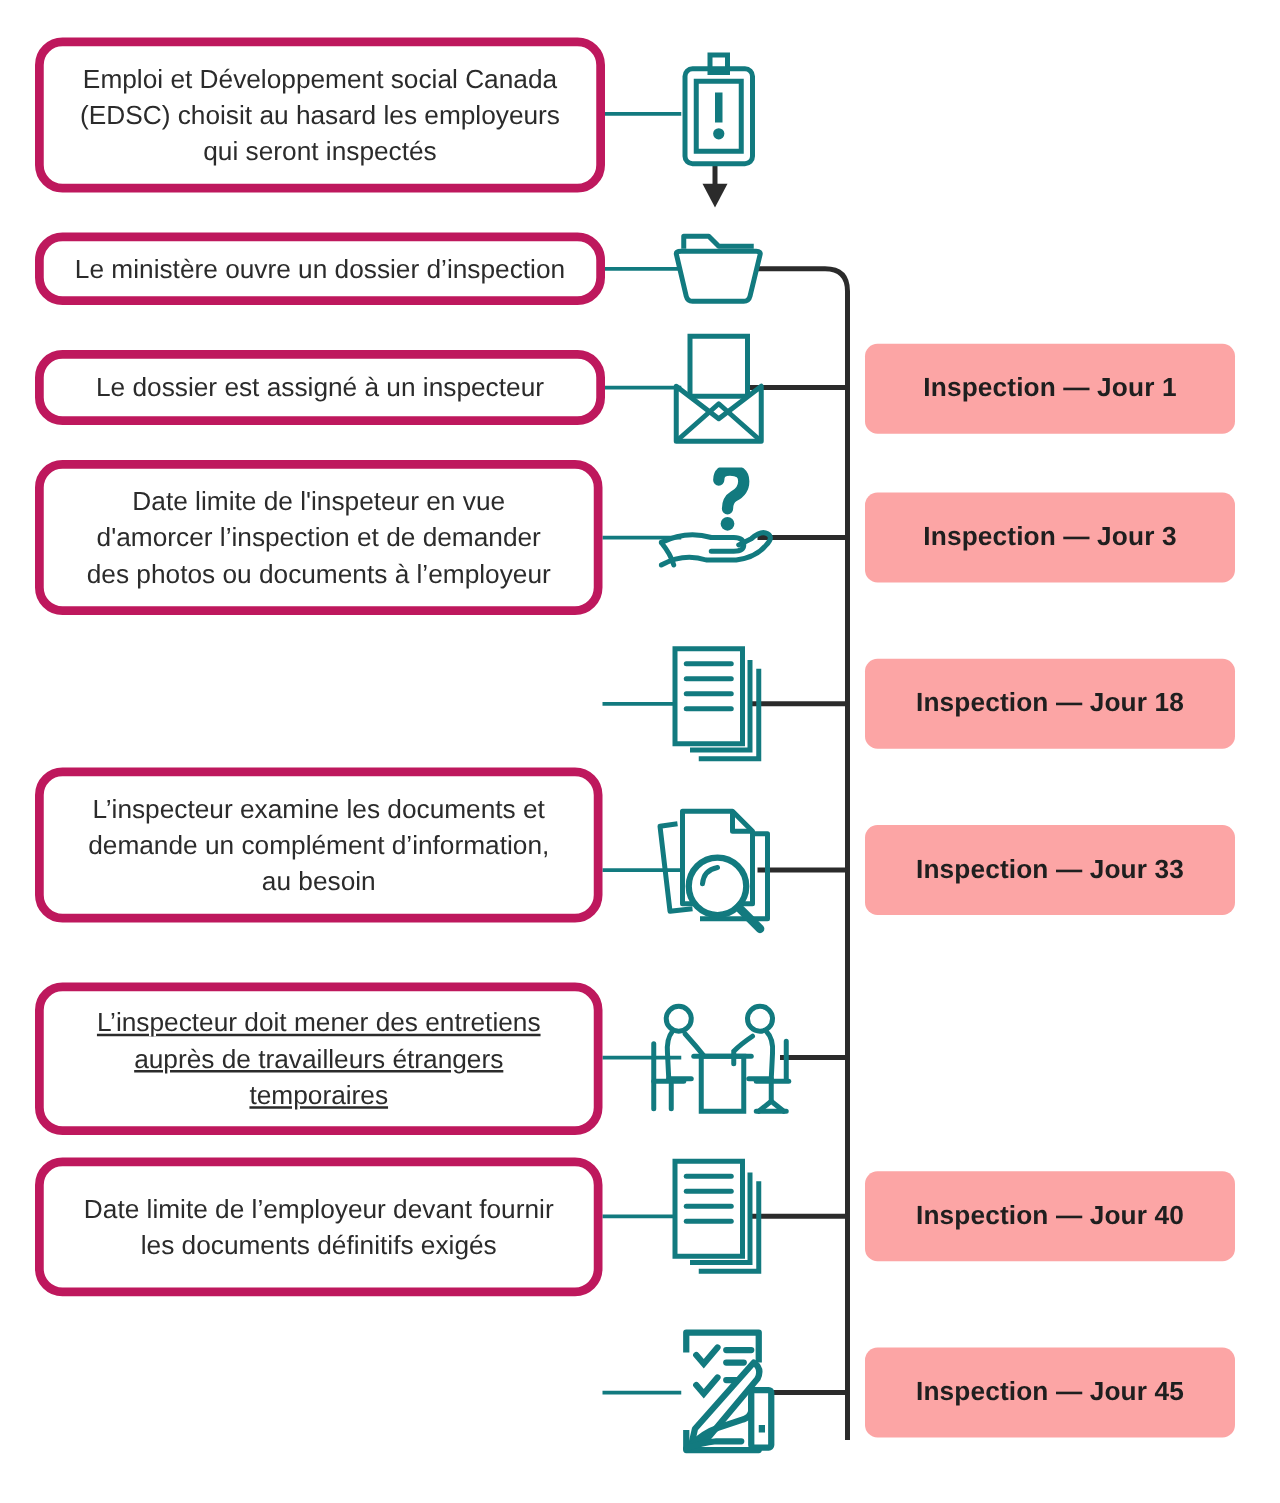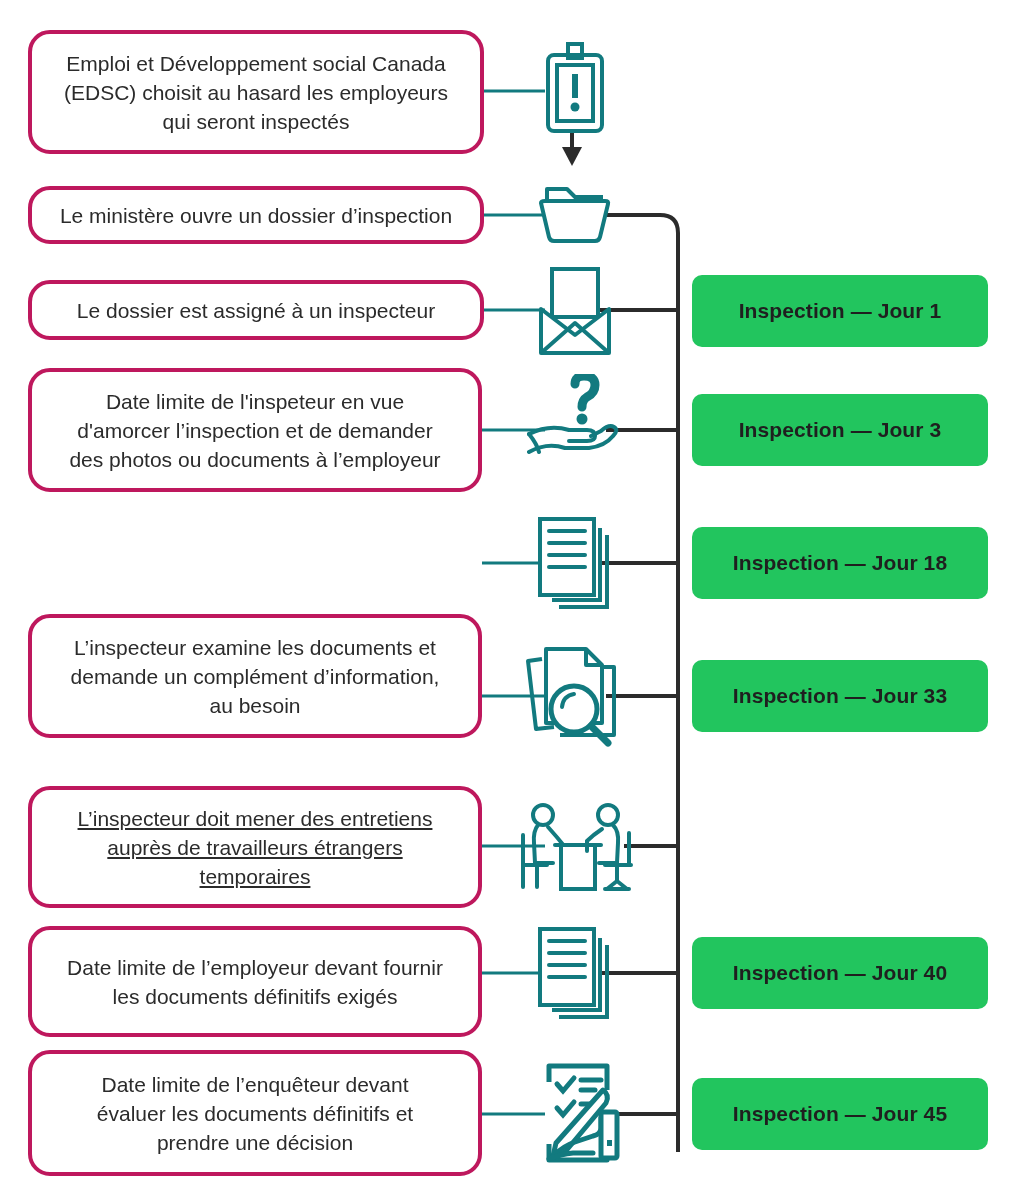--- a/index.html
+++ b/index.html
@@ -18,21 +18,21 @@
     position: absolute;
     left: 0; top: 0;
     width: 1024px;
     height: 1202px;
   }
   
   .textbox {
     position: absolute;
     left: 28px;
     box-sizing: border-box;
-    border: 4px solid #be185d;
+    border: 7px solid #be185d;
     border-radius: 22px;
     background: #ffffff;
     display: flex;
     align-items: center;
     justify-content: center;
     text-align: center;
     color: #2b2b2b;
     font-size: 21px;
     line-height: 29px;
     padding: 6px 18px;
@@ -40,21 +40,21 @@
   }
   .textbox .tb-text { display: block; }
 
   
   .daybadge {
     position: absolute;
     left: 692px;
     width: 296px;
     height: 72px;
     box-sizing: border-box;
-    background: #22c55e;
+    background: #fca5a5;
     border-radius: 10px;
     display: flex;
     align-items: center;
     justify-content: center;
     color: #1f1f1f;
     font-size: 21px;
     font-weight: bold;
     letter-spacing: 0.1px;
     z-index: 4;
   }
@@ -265,27 +265,20 @@
         <line x1="14" y1="30" x2="50" y2="30"></line>
         <line x1="14" y1="42" x2="50" y2="42"></line>
         <line x1="14" y1="54" x2="50" y2="54"></line>
       </g>
     </svg>
   </div>
   <div class="daybadge" style="top:937px;">
     <span>Inspection — Jour 40</span>
   </div>
 
-  <div class="textbox" style="top:1050px; width:454px; height:126px;">
-    <span class="tb-text">
-      <span>Date limite de l’enquêteur devant</span><br>
-      <span>évaluer les documents définitifs et</span><br>
-      <span>prendre une décision</span>
-    </span>
-  </div>
   <div class="iconslot" style="left:508px; top:1058px; height:112px;">
     <svg width="100" height="108" viewBox="0 0 100 108">
       <path d="M 26 22 L 26 6 L 84 6 L 84 30 M 84 76 L 84 100 L 26 100 L 26 84" fill="none" stroke="#127a7f" stroke-width="5" stroke-linejoin="round"></path>
       <g stroke="#127a7f" stroke-width="5" stroke-linecap="round" fill="none">
         <path d="M 34 24 L 40 31 L 51 18"></path>
         <path d="M 34 48 L 40 55 L 51 42"></path>
         <line x1="58" y1="20" x2="78" y2="20"></line>
         <line x1="58" y1="30" x2="72" y2="30"></line>
         <line x1="58" y1="44" x2="78" y2="44"></line>
       </g>

